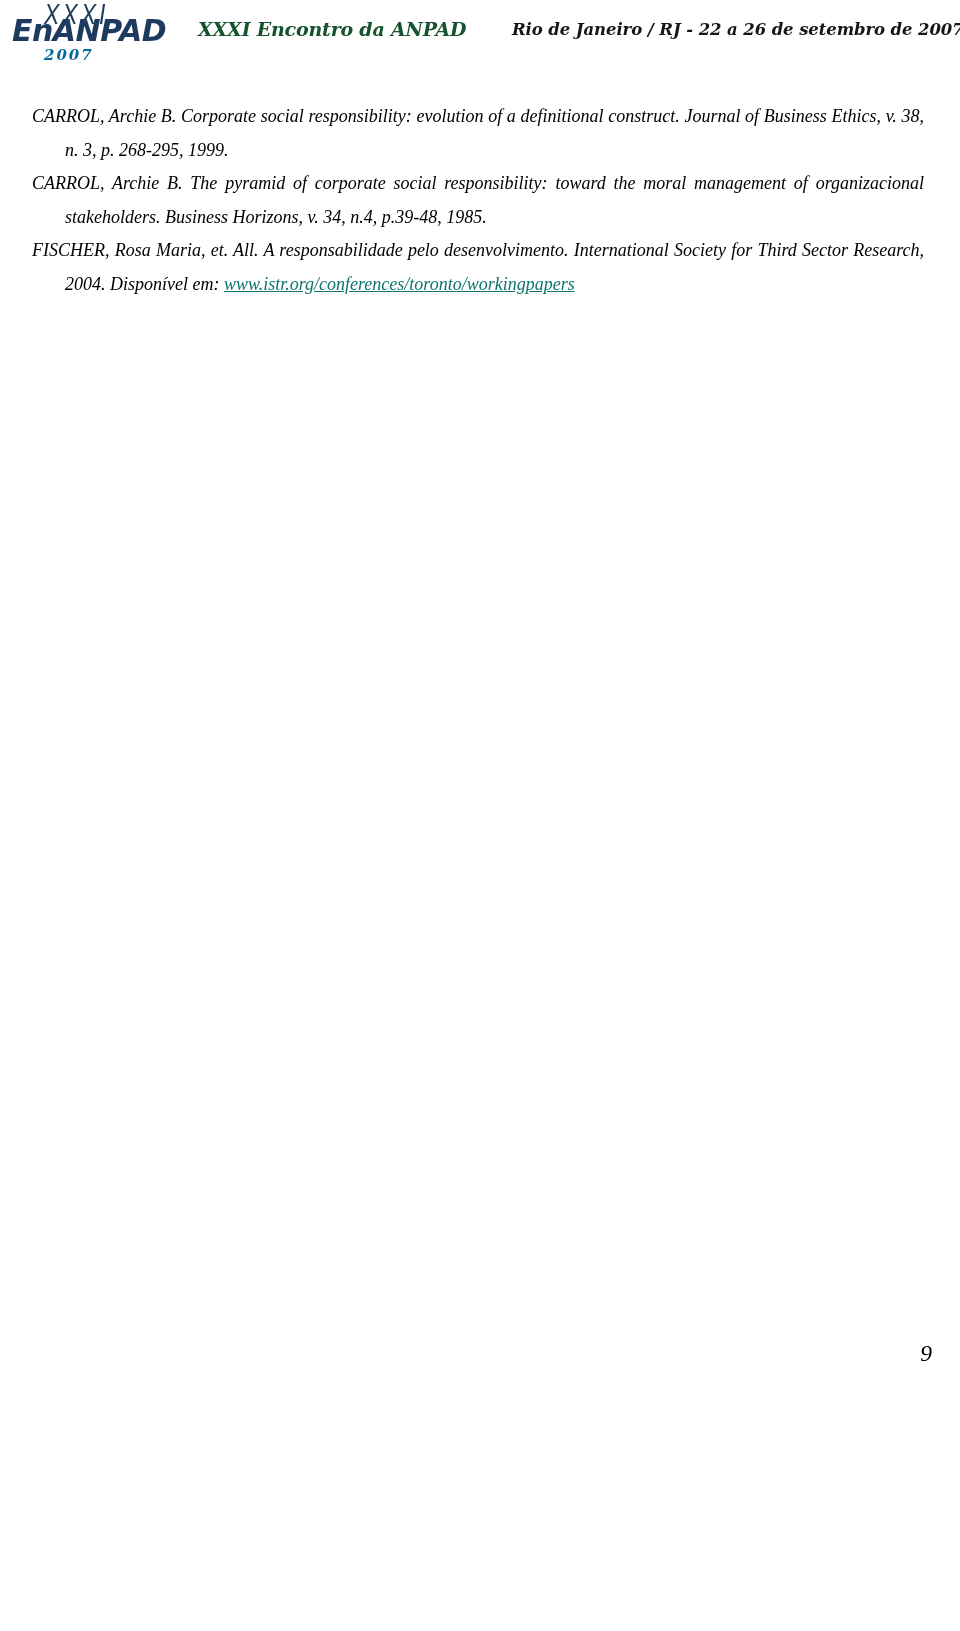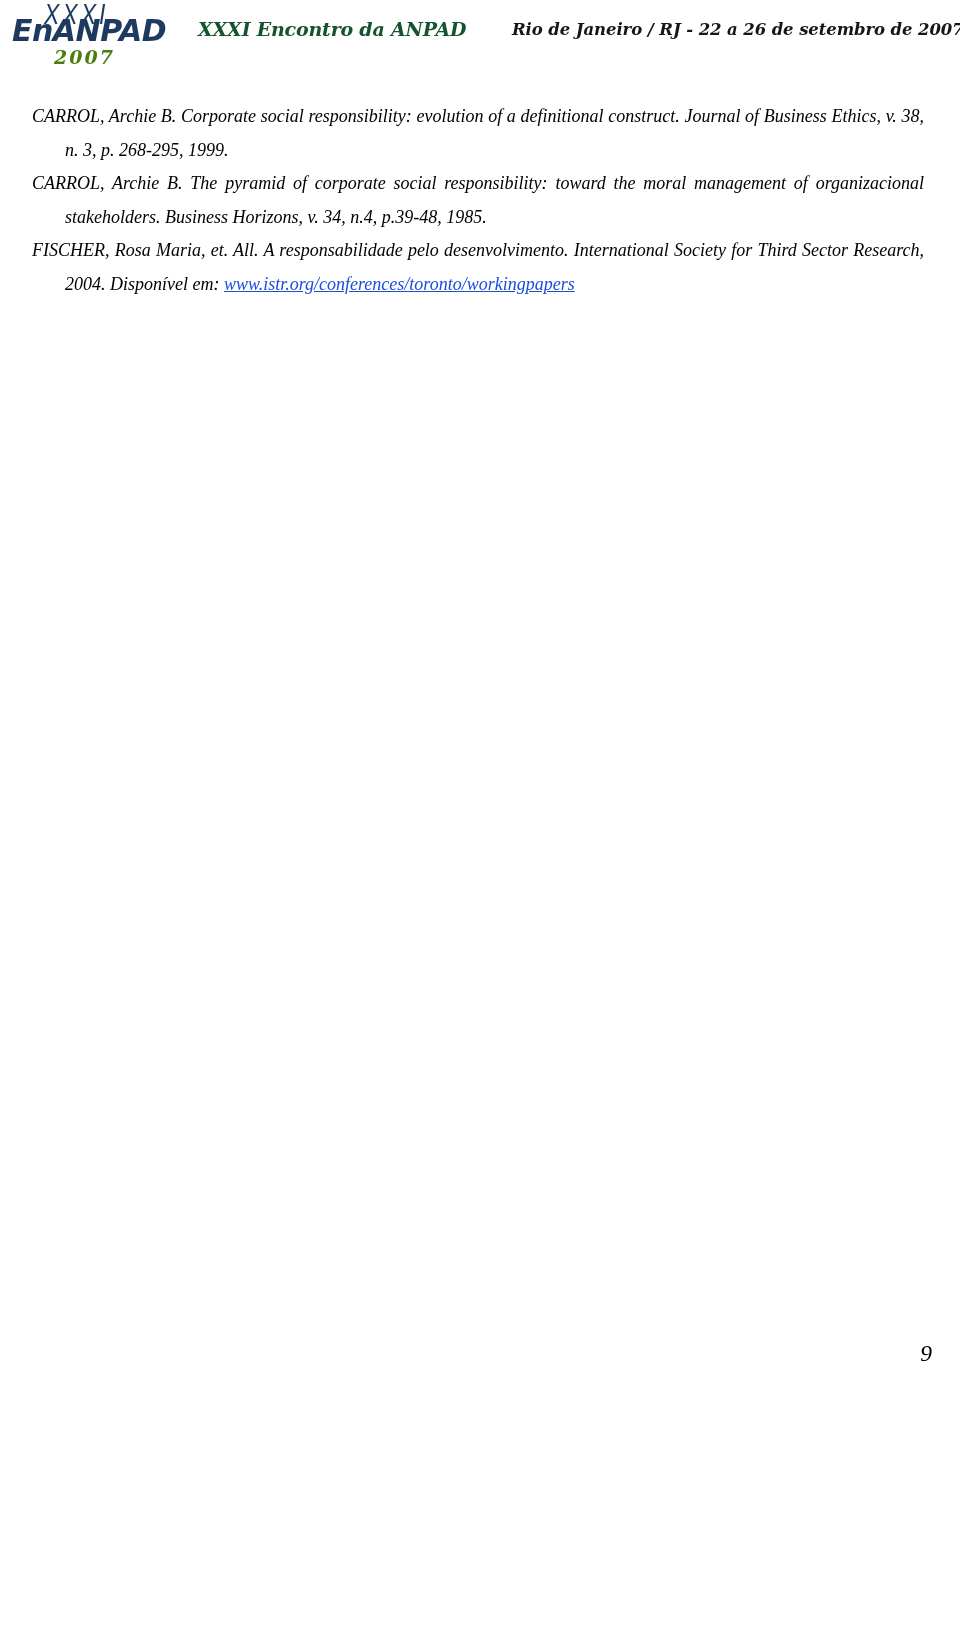--- a/index.html
+++ b/index.html
@@ -54,26 +54,26 @@
     font-size: 30px;
     font-weight: 700;
     color: #1f3a5f;
     line-height: 1;
     letter-spacing: -0.5px;
     text-align: right;
   }
   .logo-main .en { font-weight: 700; }
   .logo-year {
     position: absolute;
-    left: 42px;
+    left: 32px;
     top: 46px;
     font-family: "DejaVu Serif", serif;
-    font-size: 19px;
+    font-size: 15px;
     font-weight: 700;
-    color: #4d7c0f;
+    color: #0369a1;
     letter-spacing: 2px;
     line-height: 1;
   }
   .header-title {
     position: absolute;
     left: 198px;
     top: 18px;
     font-family: "DejaVu Serif", serif;
     font-size: 19px;
     font-weight: 700;
@@ -106,21 +106,21 @@
     line-height: 33.5px;
     color: #000000;
     text-align: justify;
     text-justify: inter-word;
     margin: 0 0 0 0;
     padding-left: 33px;
     text-indent: -33px;
     word-spacing: 0px;
   }
   a.url {
-    color: #1d4ed8;
+    color: #0f766e;
     text-decoration: underline;
     font-family: "Liberation Serif", "DejaVu Serif", serif;
   }
   .page-number {
     position: absolute;
     right: 28px;
     bottom: 18px;
     font-family: "Liberation Serif", "DejaVu Serif", serif;
     font-size: 23.5px;
     color: #000000;

